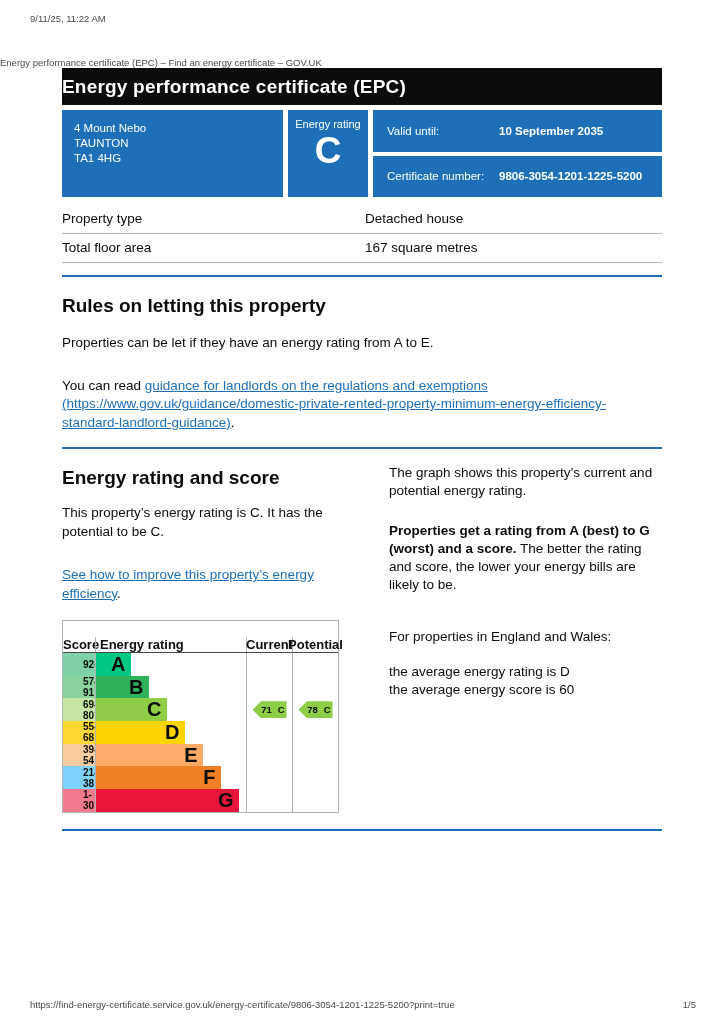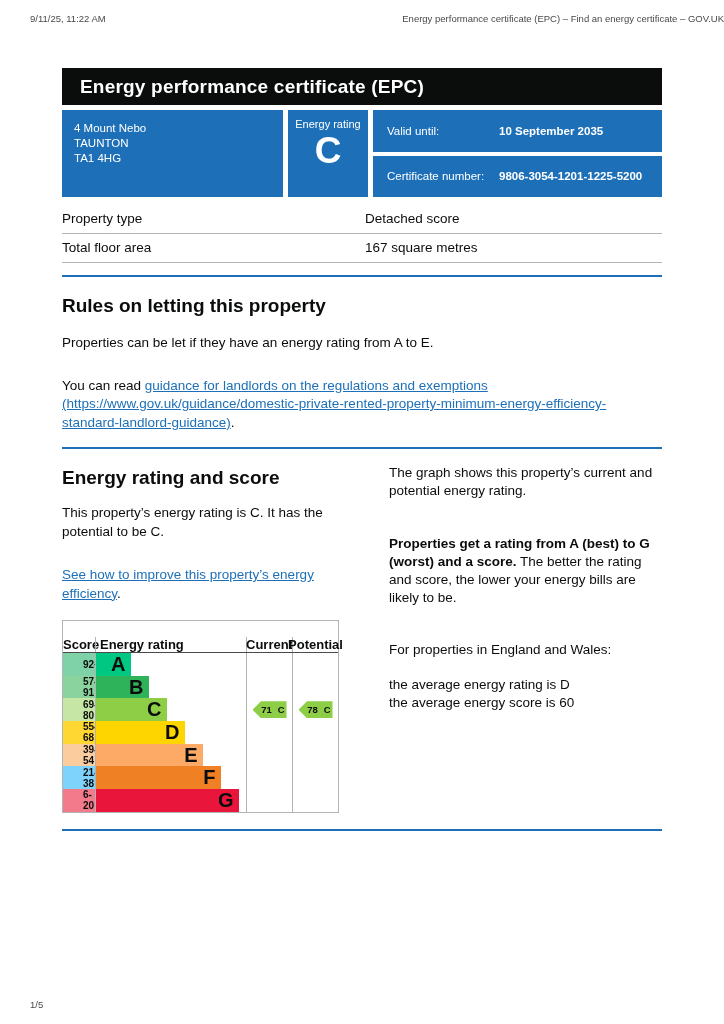--- a/index.html
+++ b/index.html
@@ -6,27 +6,27 @@
   html,body { margin:0; padding:0; }
   body {
     width:724px; height:1024px; position:relative;
     background:#ffffff; color:#0b0c0c;
     font-family:"Liberation Sans","DejaVu Sans",sans-serif;
     overflow:hidden;
   }
   
   .print-header { position:absolute; top:13px; left:0; width:100%; font-size:9.5px; color:#494949; }
   .ph-date { position:absolute; left:30px; top:0; }
-  .ph-title { width:100%; text-align:right; }
+  .ph-title { width:100%; text-align:left;margin-top:44px; }
   .print-footer { position:absolute; bottom:14px; left:30px; right:28px; font-size:9.5px; color:#494949; display:flex; justify-content:space-between; }
 
   .content { position:absolute; left:62px; top:68px; width:600px; }
 
   .banner { background:#0b0c0c; color:#fff; height:37px; display:flex; align-items:center;
-            padding-left:18px; font-size:19px; font-weight:bold; letter-spacing:.2px; }
+            padding-left:0; font-size:19px; font-weight:bold; letter-spacing:.2px; }
 
   .summary { display:flex; gap:5px; margin-top:5px; height:87px; }
   .bluecell { background:#1d70b8; color:#fff; }
   .addr { width:221px; padding:11px 0 0 12px; font-size:11.5px; line-height:15px; }
   .rating-cell { width:80px; text-align:center; padding-top:8px; }
   .rating-label { font-size:11px; }
   .rating-letter { font-size:37px; font-weight:bold; line-height:42px; }
   .sum-right { flex:1; display:flex; flex-direction:column; gap:4px;border-radius:15px; }
   .sum-row { flex:1; display:flex; align-items:center; padding-left:14px; font-size:11.5px; }
   .sum-row .lbl { width:112px; }
@@ -45,21 +45,21 @@
   .mt2 { margin-top:24px; }
 
   .twocol { display:flex; gap:52px; }
   .colL { width:275px; }
   .colR { width:273px; }
   .colL h2 { }
   .colL .lead { margin-top:15px; }
   .colL .improve { margin-top:25px; }
   .colR p { line-height:18px; }
   .colR .p1 { margin-top:15px; }
-  .colR .p2 { margin-top:35px; }
+  .colR .p2 { margin-top:22px; }
   .colR .p3 { margin-top:34px; }
   .colR .p4 { margin-top:17px; }
   .block { display:block; }
 
   
   .epc { margin-top:17px; width:277px; border:1px solid #b1b4b6; font-weight:bold; }
   .epc-head { display:flex; height:16px; border-bottom:1px solid #4a4a4a; font-size:13px; align-items:flex-start;margin-top:16px; }
   .h-score { width:32px; text-align:center; }
   .h-rating { flex:1; border-left:1px solid #b1b4b6; padding-left:4px; align-self:stretch; display:flex; align-items:center; }
   .h-cur, .h-pot { width:46px; border-left:1px solid #b1b4b6; align-self:stretch; display:flex; align-items:center; justify-content:center; }
@@ -103,21 +103,21 @@
       <div class="bluecell sum-row">
         <span class="lbl">Certificate number:</span>
         <span class="val">9806-3054-1201-1225-5200</span>
       </div>
     </div>
   </div>
 
   <div class="ptable">
     <div class="prow">
       <span class="plabel">Property type</span>
-      <span>Detached score</span>
+      <span>Detached house</span>
     </div>
     <div class="prow">
       <span class="plabel">Total floor area</span>
       <span>167 square metres</span>
     </div>
   </div>
 
   <div class="rule"></div>
 
   <div>
@@ -194,21 +194,21 @@
             </div>
             <div class="epc-row">
               <div class="r-score" style="background: #7dd3fc;">21-38</div>
               <div class="r-rating">
                 <div class="r-bar" style="width: 83%; background: rgb(239, 128, 35);">F</div>
               </div>
               <div class="r-cur"></div>
               <div class="r-pot"></div>
             </div>
             <div class="epc-row">
-              <div class="r-score" style="background: rgb(242, 122, 139);">6-20</div>
+              <div class="r-score" style="background: rgb(242, 122, 139);">1-30</div>
               <div class="r-rating">
                 <div class="r-bar" style="width: 95%; background: rgb(233, 21, 59);">G</div>
               </div>
               <div class="r-cur"></div>
               <div class="r-pot"></div>
             </div>
           </div>
       </div>
     </div>
 
@@ -221,14 +221,15 @@
         <span class="block">the average energy score is 60</span>
       </p>
     </div>
   </div>
 
   <div class="rule" style="margin-top:16px;"></div>
 
 </div>
 
 <div class="print-footer">
+  <span>https://find-energy-certificate.service.gov.uk/energy-certificate/9806-3054-1201-1225-5200?print=true</span>
   <span>1/5</span>
 </div>
 
 </body></html>

